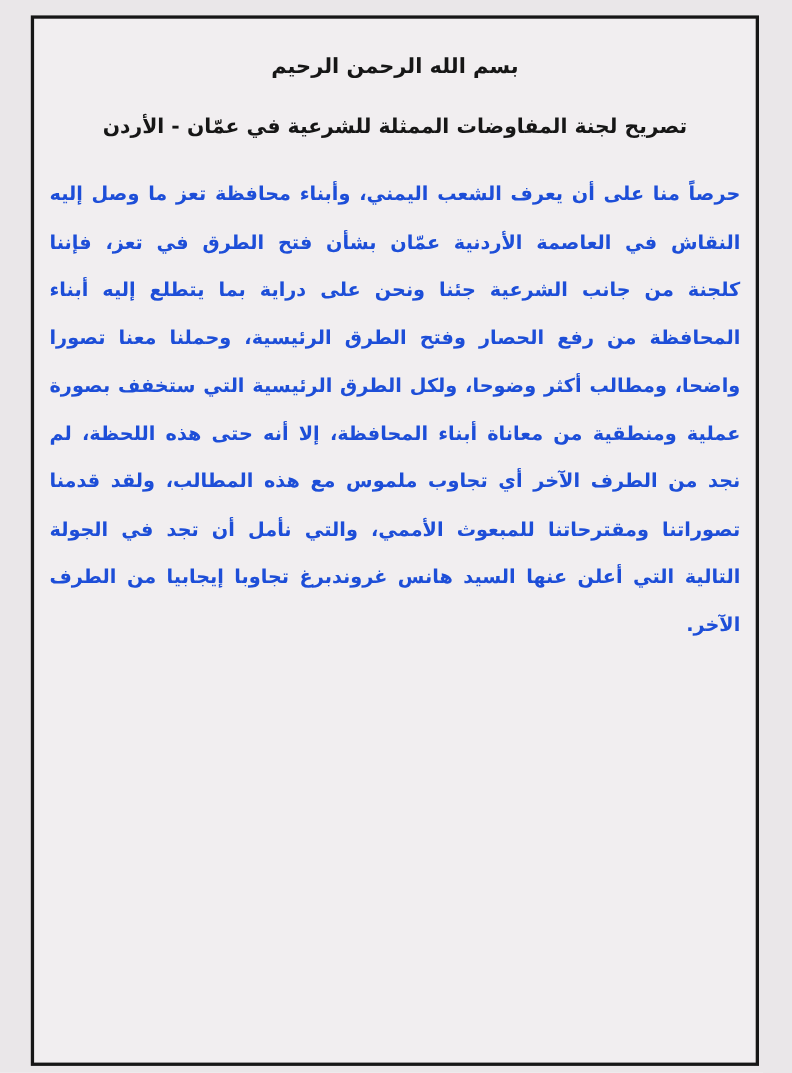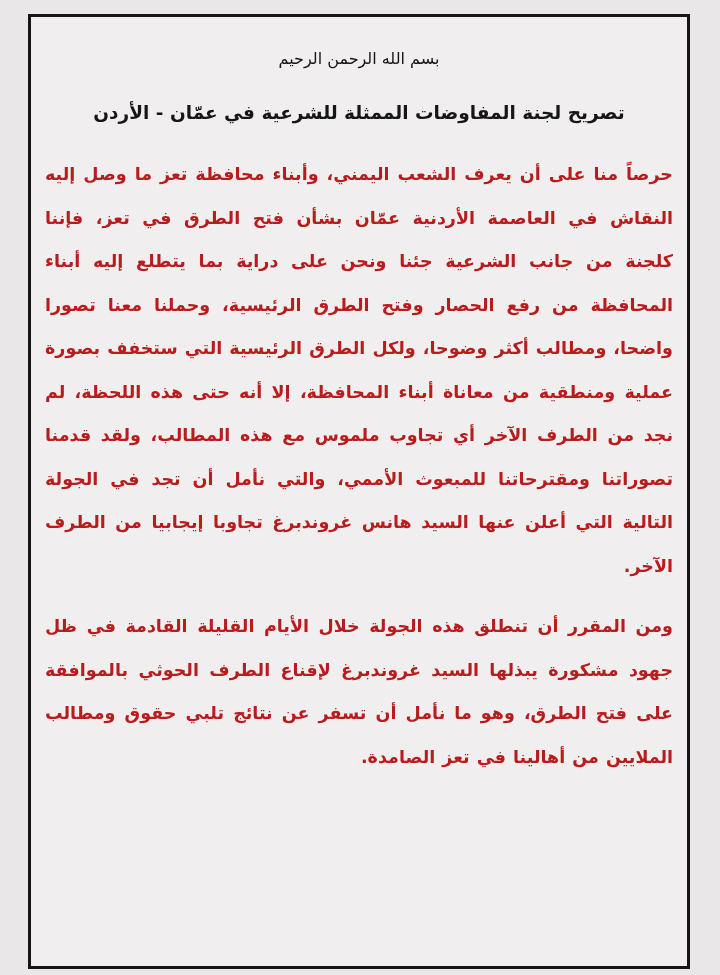--- a/index.html
+++ b/index.html
@@ -20,39 +20,39 @@
     top: 14px;
     width: 662px;
     height: 955px;
     box-sizing: border-box;
     border: 3px solid #161616;
     background: #f1eef0;
     padding: 26px 14px 0 14px;
   }
   .basmala {
     text-align: center;
-    font-weight: normal;
-    font-size: 16px;
+    font-weight: bold;
+    font-size: 19px;
     color: #161616;
     margin: 6px 0 0 0;
   }
   .doc-title {
     text-align: center;
     font-weight: bold;
     font-size: 18.5px;
     color: #161616;
     margin: 34px 0 0 0;
   }
   .doc-title .underlined {
     text-underline-offset: 7px;
     text-decoration-thickness: 2px;
   }
   .doc-body {
     margin-top: 30px;
-    color: #b91c1c;
+    color: #1d4ed8;
   }
   .doc-body p {
     font-size: 17.5px;
     font-weight: bold;
     line-height: 43.5px;
     text-align: justify;
     text-align-last: right;
     margin: 0 0 17px 0;
     word-spacing: 1px;
   }
@@ -63,16 +63,15 @@
 <div class="document-frame">
 
   <div class="basmala">بسم الله الرحمن الرحيم</div>
 
   <div class="doc-title">
     <span class="underlined">تصريح لجنة المفاوضات الممثلة للشرعية في عمّان - الأردن</span>
   </div>
 
   <div class="doc-body">
     <p>حرصاً منا على أن يعرف الشعب اليمني، وأبناء محافظة تعز ما وصل إليه النقاش في العاصمة الأردنية عمّان بشأن فتح الطرق في تعز، فإننا كلجنة من جانب الشرعية جئنا ونحن على دراية بما يتطلع إليه أبناء المحافظة من رفع الحصار وفتح الطرق الرئيسية، وحملنا معنا تصورا واضحا، ومطالب أكثر وضوحا، ولكل الطرق الرئيسية التي ستخفف بصورة عملية ومنطقية من معاناة أبناء المحافظة، إلا أنه حتى هذه اللحظة، لم نجد من الطرف الآخر أي تجاوب ملموس مع هذه المطالب، ولقد قدمنا تصوراتنا ومقترحاتنا للمبعوث الأممي، والتي نأمل أن تجد في الجولة التالية التي أعلن عنها السيد هانس غروندبرغ تجاوبا إيجابيا من الطرف الآخر.</p>
-    <p>ومن المقرر أن تنطلق هذه الجولة خلال الأيام القليلة القادمة في ظل جهود مشكورة يبذلها السيد غروندبرغ لإقناع الطرف الحوثي بالموافقة على فتح الطرق، وهو ما نأمل أن تسفر عن نتائج تلبي حقوق ومطالب الملايين من أهالينا في تعز الصامدة.</p>
   </div>
 
 </div>
 
 </body></html>

